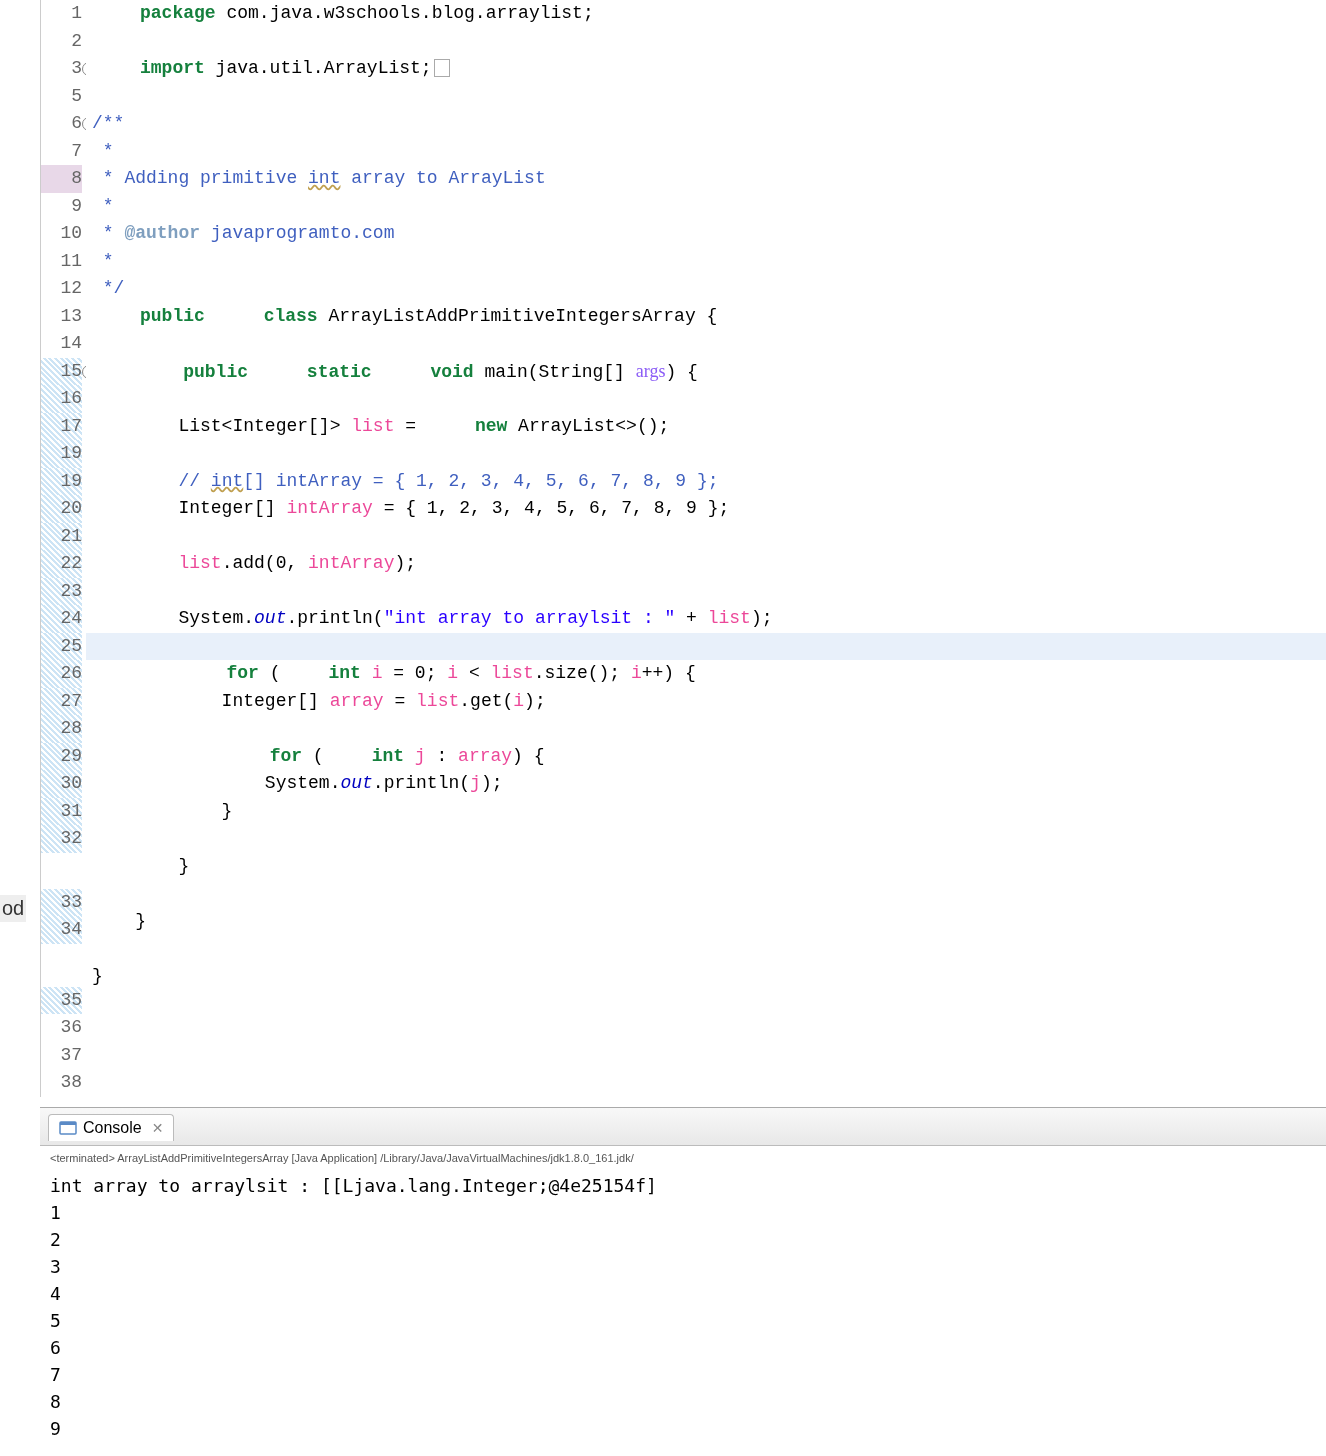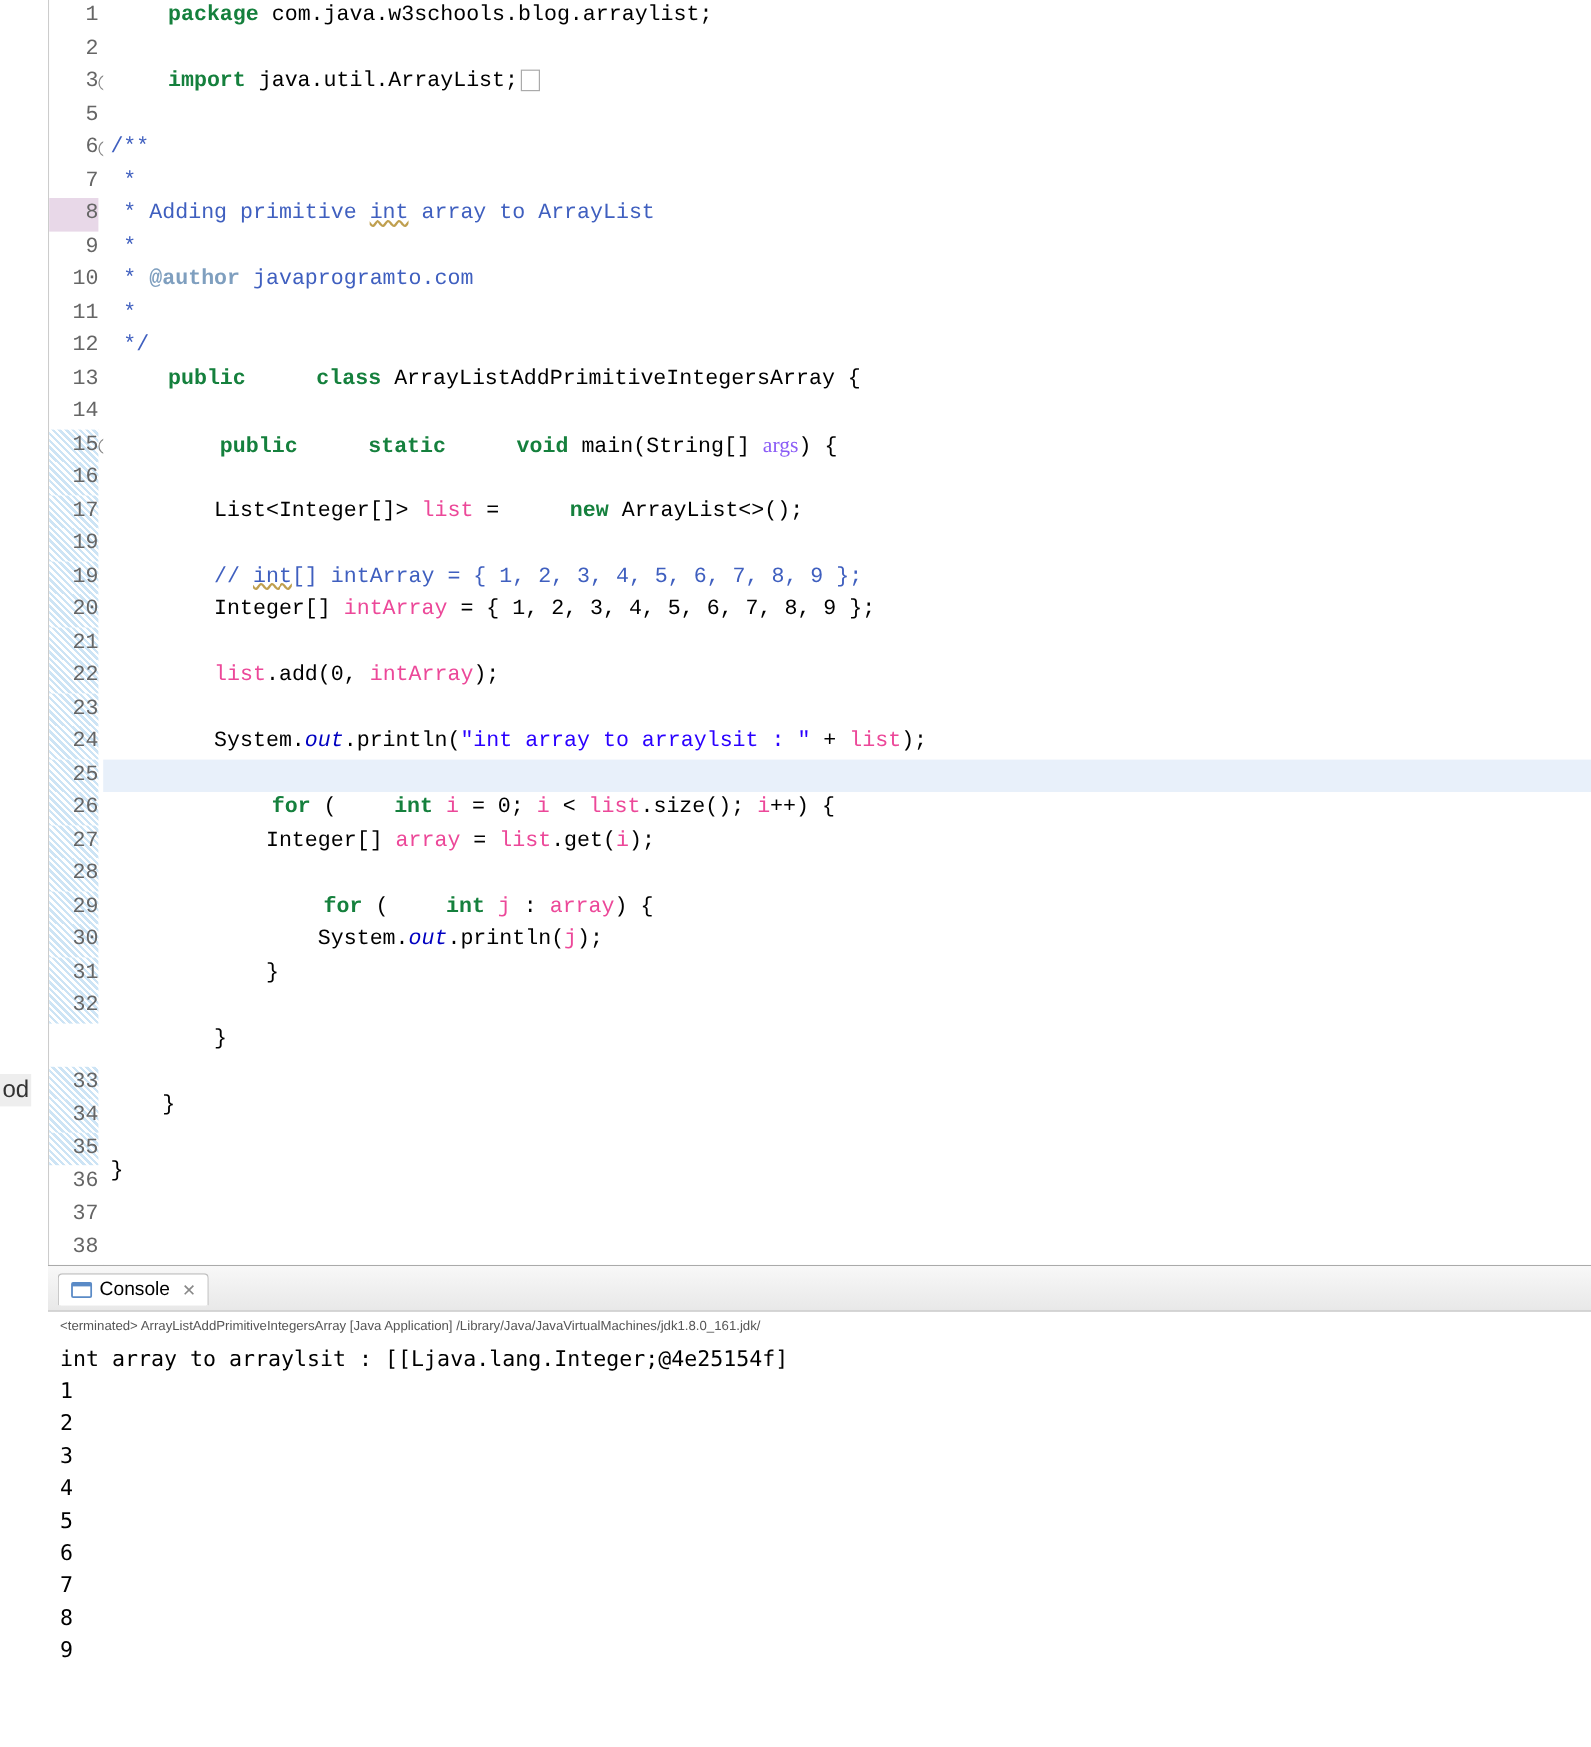--- a/index.html
+++ b/index.html
@@ -70,21 +70,21 @@
 .import-collapse {
   display: inline-block;
   border: 1px solid #aaa;
   width: 16px;
   height: 18px;
   vertical-align: middle;
   margin-left: 2px;
 }
 .console-panel {
   border-top: 1px solid #aaa;
-  margin-top: 0;
+  margin-top: 10px;
 }
 .console-tabs {
   background: linear-gradient(#f8f8f8, #e8e8e8);
   border-bottom: 1px solid #bbb;
   padding: 6px 8px 0 8px;
   height: 38px;
 }
 .console-tab {
   display: inline-flex;
   align-items: center;
@@ -165,21 +165,21 @@
       <div class="gutter-line" style="background: repeating-linear-gradient(45deg, rgb(205, 228, 245), rgb(205, 228, 245) 2px, rgb(255, 255, 255) 2px, rgb(255, 255, 255) 4px);">25</div>
       <div class="gutter-line" style="background: repeating-linear-gradient(45deg, rgb(205, 228, 245), rgb(205, 228, 245) 2px, rgb(255, 255, 255) 2px, rgb(255, 255, 255) 4px);">26</div>
       <div class="gutter-line" style="background: repeating-linear-gradient(45deg, rgb(205, 228, 245), rgb(205, 228, 245) 2px, rgb(255, 255, 255) 2px, rgb(255, 255, 255) 4px);">27</div>
       <div class="gutter-line" style="background: repeating-linear-gradient(45deg, rgb(205, 228, 245), rgb(205, 228, 245) 2px, rgb(255, 255, 255) 2px, rgb(255, 255, 255) 4px);">28</div>
       <div class="gutter-line" style="background: repeating-linear-gradient(45deg, rgb(205, 228, 245), rgb(205, 228, 245) 2px, rgb(255, 255, 255) 2px, rgb(255, 255, 255) 4px);">29</div>
       <div class="gutter-line" style="background: repeating-linear-gradient(45deg, rgb(205, 228, 245), rgb(205, 228, 245) 2px, rgb(255, 255, 255) 2px, rgb(255, 255, 255) 4px);">30</div>
       <div class="gutter-line" style="background: repeating-linear-gradient(45deg, rgb(205, 228, 245), rgb(205, 228, 245) 2px, rgb(255, 255, 255) 2px, rgb(255, 255, 255) 4px);">31</div>
       <div class="gutter-line" style="background: repeating-linear-gradient(45deg, rgb(205, 228, 245), rgb(205, 228, 245) 2px, rgb(255, 255, 255) 2px, rgb(255, 255, 255) 4px);">32</div>
       <div class="gutter-line" style="background: repeating-linear-gradient(45deg, rgb(205, 228, 245), rgb(205, 228, 245) 2px, rgb(255, 255, 255) 2px, rgb(255, 255, 255) 4px); margin-top: 36px;">33</div>
       <div class="gutter-line" style="background: repeating-linear-gradient(45deg, rgb(205, 228, 245), rgb(205, 228, 245) 2px, rgb(255, 255, 255) 2px, rgb(255, 255, 255) 4px);">34</div>
-      <div class="gutter-line" style="background: repeating-linear-gradient(45deg, rgb(205, 228, 245), rgb(205, 228, 245) 2px, rgb(255, 255, 255) 2px, rgb(255, 255, 255) 4px);">35</div>
+      <div class="gutter-line" style="background: repeating-linear-gradient(45deg, rgb(205, 228, 245), rgb(205, 228, 245) 2px, rgb(255, 255, 255) 2px, rgb(255, 255, 255) 4px); margin-top: 43px;">35</div>
       <div class="gutter-line">36</div>
       <div class="gutter-line">37</div>
       <div class="gutter-line">38</div>
     </div>
   <div class="code-area" id="code-area">
       <div class="code-line"><span class="kw">package</span> com.java.w3schools.blog.arraylist;</div>
       <div class="code-line"></div>
       <div class="code-line"><span class="kw">import</span> java.util.ArrayList;<span class="import-collapse"></span></div>
       <div class="code-line"></div>
       <div class="code-line"><span class="comment">/**</span></div>

